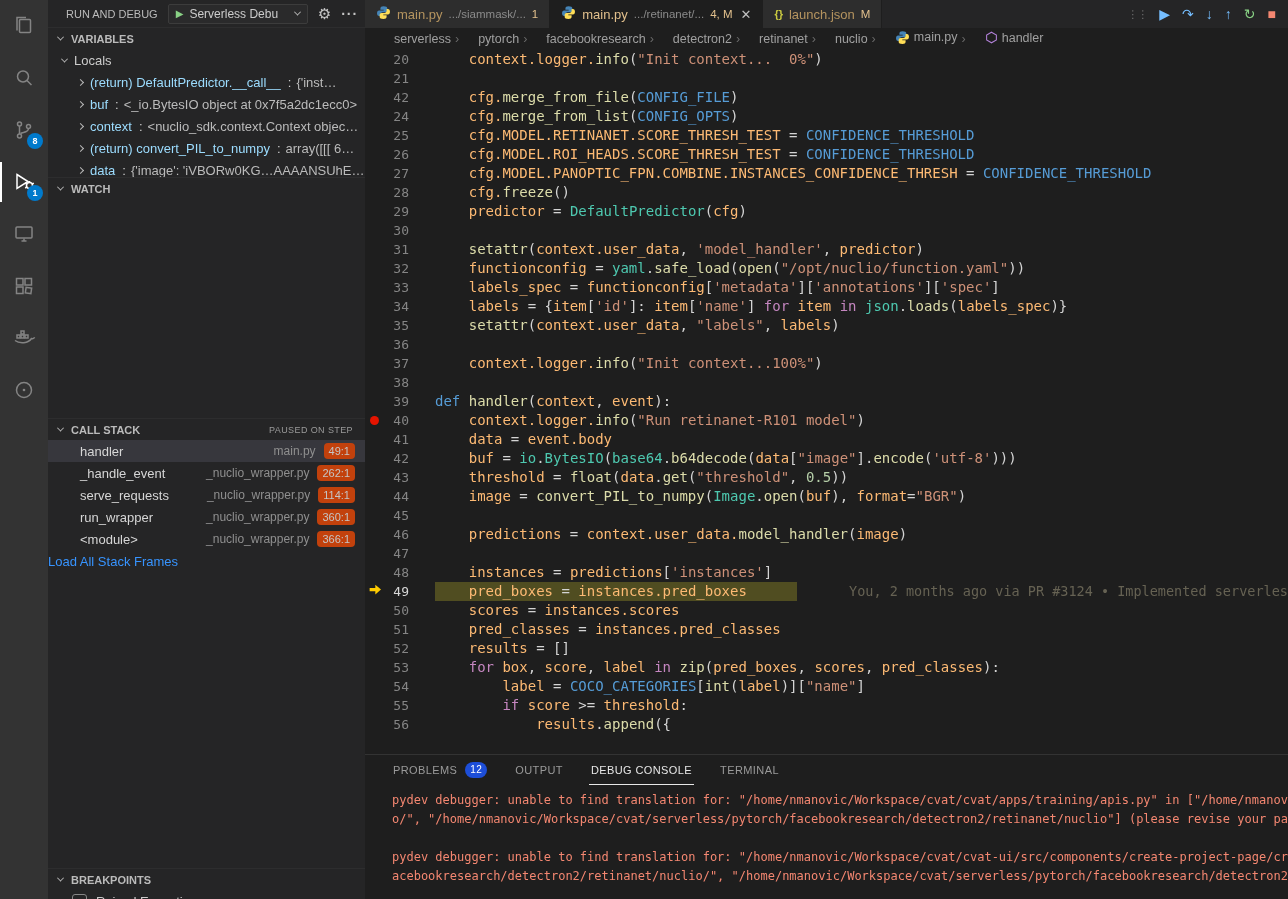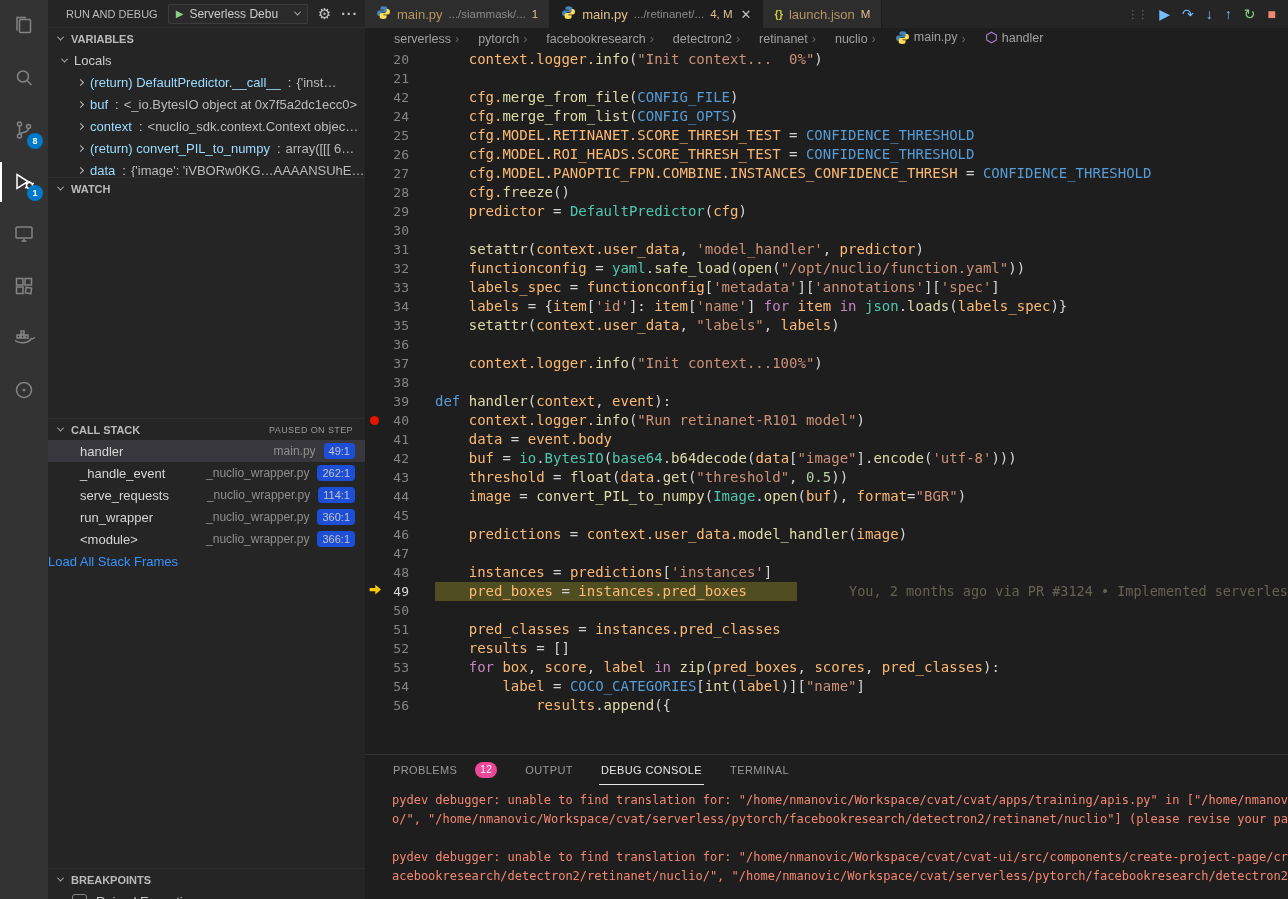--- a/index.html
+++ b/index.html
@@ -45,21 +45,21 @@
     font-size:13px; white-space:nowrap; overflow:hidden; }
   .tree-row.item { padding-left:30px; }
   .var-name { color:#9cdcfe; }
   .var-sep { color:#cccccc; }
   .var-value { color:#bbbbbb; }
 
   .cs-row { height:22px; display:flex; align-items:center; padding:0 10px 0 32px;
     font-size:13px; color:#d6d6d6; white-space:nowrap; }
   .cs-row.sel { background:#37373d; }
   .cs-file { margin-left:auto; color:#8f8f8f; font-size:12px; }
-  .cs-pos { margin-left:8px; background:#1d4ed8; border-radius:4px; padding:0 5px; height:16px;
+  .cs-pos { margin-left:8px; background:#c2410c; border-radius:4px; padding:0 5px; height:16px;
     line-height:16px; font-size:11px; color:#c5c5c5; }
   .cs-link { margin-top:4px; text-align:left; font-size:13px; color:#3794ff; cursor:pointer; }
 
   .bp-row { height:22px; display:flex; align-items:center; gap:9px; padding-left:24px;
     font-size:13px; color:#cccccc; }
   .cb { width:15px; height:15px; border:1px solid #878787; border-radius:3px; background:transparent;
     display:flex; align-items:center; justify-content:center; font-size:10px; color:#fff; flex:none; }
   .cb.on { background:#0078d4; border-color:#0078d4; }
 
   
@@ -99,25 +99,25 @@
   .code { padding-left:26px; white-space:pre; min-width:0; }
   .line.cur .hl { display:inline-block; min-width:362px; background:#504d21; }
   .blame { color:#666253; margin-left:52px; font-size:13.5px; }
   .tk-d { color:#d4d4d4; } .tk-k { color:#569cd6; } .tk-c { color:#c586c0; }
   .tk-f { color:#dcdcaa; } .tk-v { color:#fdba74; } .tk-s { color:#ce9178; }
   .tk-n { color:#b5cea8; } .tk-t { color:#4ec9b0; } .tk-C { color:#569cd6; }
 
   
   .panel { flex:1; min-height:0; border-top:1px solid #333333; display:flex; flex-direction:column; }
   .panel-tabs { height:30px; flex:none; display:flex; align-items:center; padding-left:14px; }
-  .ptab { height:100%; display:flex; align-items:center; gap:18px; margin:0 12px; padding:0 2px;
+  .ptab { height:100%; display:flex; align-items:center; gap:8px; margin:0 12px; padding:0 2px;
     font-size:11px; letter-spacing:.4px; color:#9a9a9a; border-bottom:1px solid transparent;
     cursor:pointer; }
   .ptab.active { color:#e7e7e7; border-bottom-color:#e7e7e7; }
-  .ptab-badge { background:#ec4899; color:#ffffff; border-radius:10px; min-width:18px; height:16px;
+  .ptab-badge { background:#1d4ed8; color:#ffffff; border-radius:10px; min-width:18px; height:16px;
     display:flex; align-items:center; justify-content:center; font-size:10px; padding:0 5px; }
   .panel-content { flex:1; overflow:hidden; padding:6px 0 0 27px; color:#f48771;
     font-family:"DejaVu Sans Mono", monospace; font-size:12px; }
   .con-line { height:19px; line-height:19px; white-space:pre; }
 </style>
 </head>
 <body>
 
 <div class="window">
 
@@ -542,40 +542,46 @@
               <span><svg width="13" height="13" viewBox="0 0 16 16">
                   <path fill="#ffcc00" d="M2 6h7V2l7 6-7 6v-4H2z"></path>
                 </svg></span>
             </span>
             <span class="num">49</span>
             <span class="code"><span class="hl"><span class="tk-v">    pred_boxes</span><span class="tk-d"> = </span><span class="tk-v">instances.pred_boxes</span></span><span class="blame">You, 2 months ago via PR #3124 • Implemented serverless fu</span></span>
           </div>
           <div class="line">
             <span class="glyph"></span>
             <span class="num">50</span>
+            <span class="code"><span><span class="tk-v">    scores</span><span class="tk-d"> = </span><span class="tk-v">instances.scores</span></span></span>
           </div>
           <div class="line">
             <span class="glyph"></span>
             <span class="num">51</span>
             <span class="code"><span><span class="tk-v">    pred_classes</span><span class="tk-d"> = </span><span class="tk-v">instances.pred_classes</span></span></span>
           </div>
           <div class="line">
             <span class="glyph"></span>
             <span class="num">52</span>
             <span class="code"><span><span class="tk-v">    results</span><span class="tk-d"> = []</span></span></span>
           </div>
           <div class="line">
             <span class="glyph"></span>
             <span class="num">53</span>
             <span class="code"><span><span class="tk-c">    for</span><span class="tk-v"> box</span><span class="tk-d">, </span><span class="tk-v">score</span><span class="tk-d">, </span><span class="tk-v">label</span><span class="tk-c"> in </span><span class="tk-f">zip</span><span class="tk-d">(</span><span class="tk-v">pred_boxes</span><span class="tk-d">, </span><span class="tk-v">scores</span><span class="tk-d">, </span><span class="tk-v">pred_classes</span><span class="tk-d">):</span></span></span>
           </div>
           <div class="line">
             <span class="glyph"></span>
             <span class="num">54</span>
             <span class="code"><span><span class="tk-v">        label</span><span class="tk-d"> = </span><span class="tk-C">COCO_CATEGORIES</span><span class="tk-d">[</span><span class="tk-f">int</span><span class="tk-d">(</span><span class="tk-v">label</span><span class="tk-d">)][</span><span class="tk-s">"name"</span><span class="tk-d">]</span></span></span>
+          </div>
+          <div class="line">
+            <span class="glyph"></span>
+            <span class="num">55</span>
+            <span class="code"><span><span class="tk-c">        if</span><span class="tk-v"> score</span><span class="tk-d"> &gt;= </span><span class="tk-v">threshold</span><span class="tk-d">:</span></span></span>
           </div>
           <div class="line">
             <span class="glyph"></span>
             <span class="num">56</span>
             <span class="code"><span><span class="tk-v">            results</span><span class="tk-d">.</span><span class="tk-f">append</span><span class="tk-d">({</span></span></span>
           </div>
         </div>
     </div>
     <div class="panel">
       <div class="panel-tabs" id="panel-tabs">

